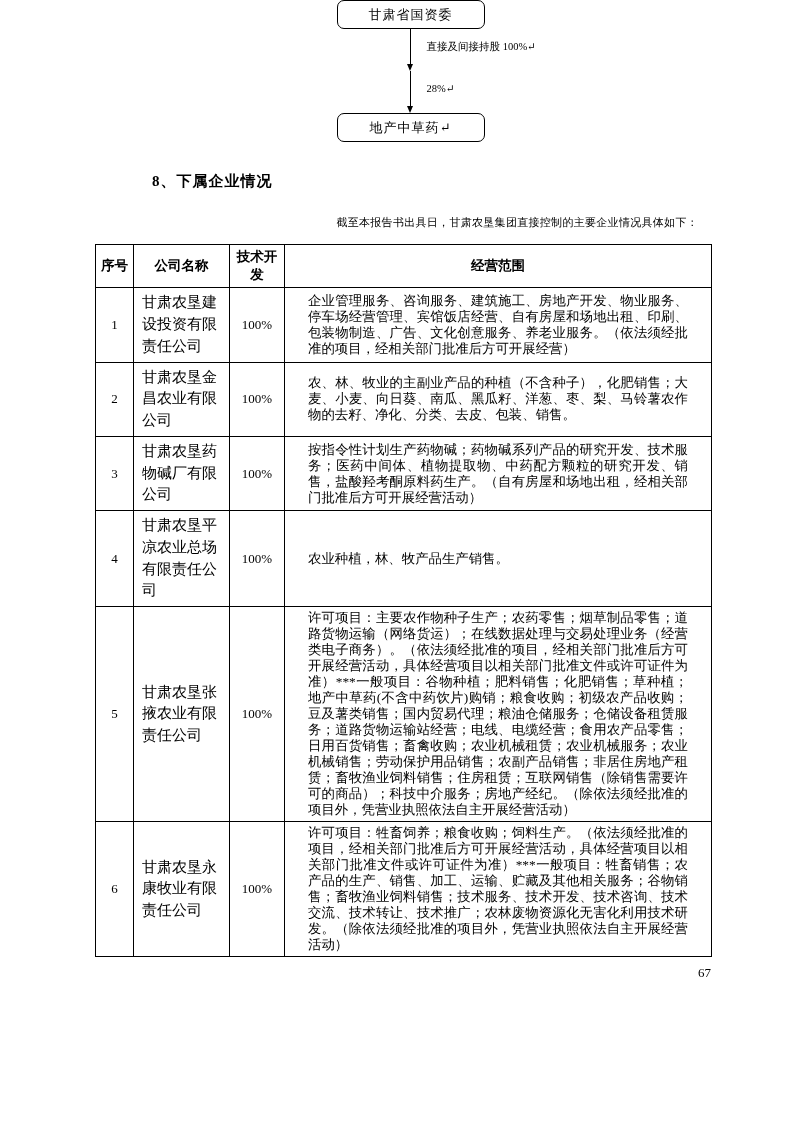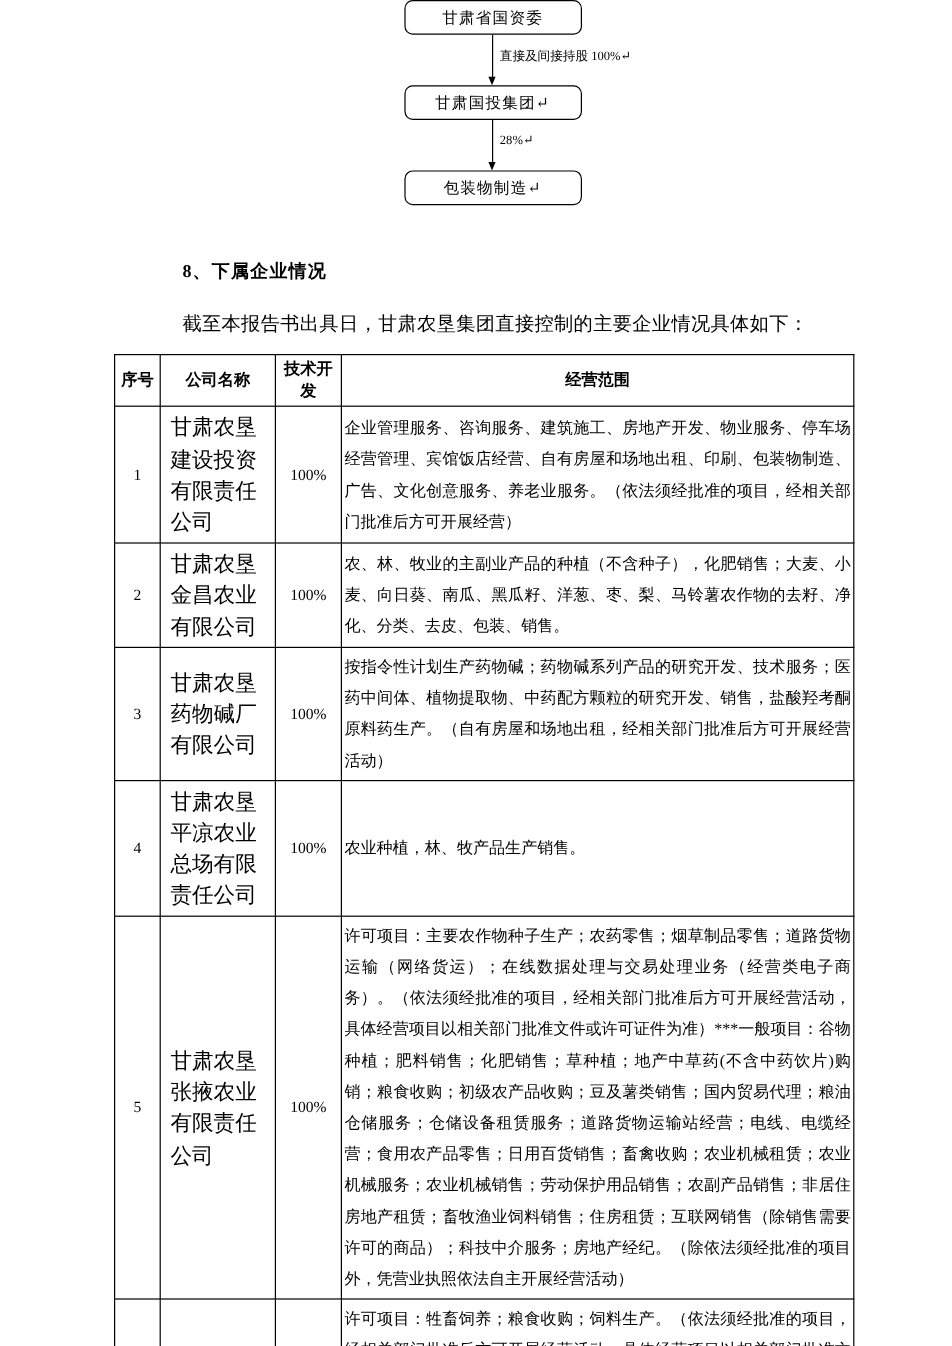--- a/index.html
+++ b/index.html
@@ -20,44 +20,44 @@
     font-size:13px; letter-spacing:1px; background:#fff;
   }
   .connector { position:relative; width:0; height:42px; }
   .connector .line { position:absolute; left:-0.5px; top:0; width:1px; height:36px; background:#000; }
   .connector .head {
     position:absolute; left:-3.5px; top:35px; width:0; height:0;
     border-left:3.5px solid transparent; border-right:3.5px solid transparent;
     border-top:7px solid #000;
   }
   .connector .edge-label {
-    position:absolute; left:6px; top:11px;
+    position:absolute; left:16px; top:11px;
     font-size:10.5px; white-space:nowrap;
   }
   
-  .heading { margin:46px 0 0 152px; font-size:15px; font-weight:bold; letter-spacing:1px; }
-  .intro { margin:24px 95px 0 95px; text-indent:57px; font-size:16px; letter-spacing:0.3px; }
+  .heading { margin:30px 0 0 152px; font-size:15px; font-weight:bold; letter-spacing:1px; }
+  .intro { margin:24px 95px 0 95px; text-indent:57px; font-size:11px; letter-spacing:0.3px;text-align:right; }
   
   table.subs {
     border-collapse:collapse; table-layout:fixed;
     width:616px; margin:14px 0 0 95px;
   }
   .subs col.c-no    { width:38px; }
   .subs col.c-name  { width:96px; }
   .subs col.c-ratio { width:55px; }
   .subs col.c-scope { width:427px; }
   .subs th, .subs td { border:1px solid #000; vertical-align:middle; }
   .subs th {
     font-size:13.5px; font-weight:bold; text-align:center;
     padding:3px 2px; line-height:1.35;
   }
   .subs td.no, .subs td.ratio { text-align:center; font-size:13px; }
-  .subs td.name { font-size:18px; padding:4px 8px; line-height:1.45; }
+  .subs td.name { font-size:15px; padding:4px 8px; line-height:1.45; }
   .subs td.scope {
-    font-size:13.4px; padding:3px 2px; line-height:26px;
+    font-size:13.4px; padding:3px 23px; line-height:16px;
     text-align:justify; text-justify:inter-ideograph;
   }
   
   .page-num { width:616px; margin:8px 0 0 95px; text-align:right; font-size:13px; }
 </style>
 </head>
 <body>
 
 <div class="chart">
   <div class="chart-inner">
@@ -65,32 +65,29 @@
     <div class="node">
       <span>甘肃省国资委</span>
     </div>
 
     <div class="connector">
       <div class="line"></div>
       <div class="head"></div>
       <div class="edge-label">直接及间接持股 100%↵</div>
     </div>
 
-    <div class="node">
-      <span>甘肃国投集团↵</span>
-    </div>
 
     <div class="connector">
       <div class="line"></div>
       <div class="head"></div>
       <div class="edge-label">28%↵</div>
     </div>
 
     <div class="node">
-      <span>包装物制造↵</span>
+      <span>地产中草药↵</span>
     </div>
 
   </div>
 </div>
 
 <div class="heading">8、下属企业情况</div>
 
 <div class="intro">截至本报告书出具日，甘肃农垦集团直接控制的主要企业情况具体如下：</div>
 
 <table class="subs">

